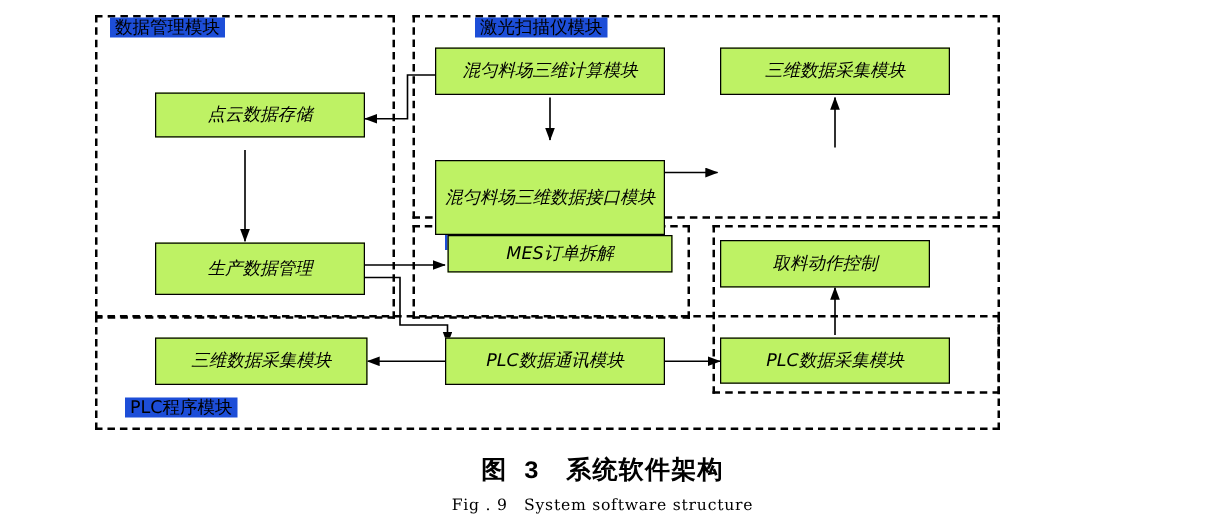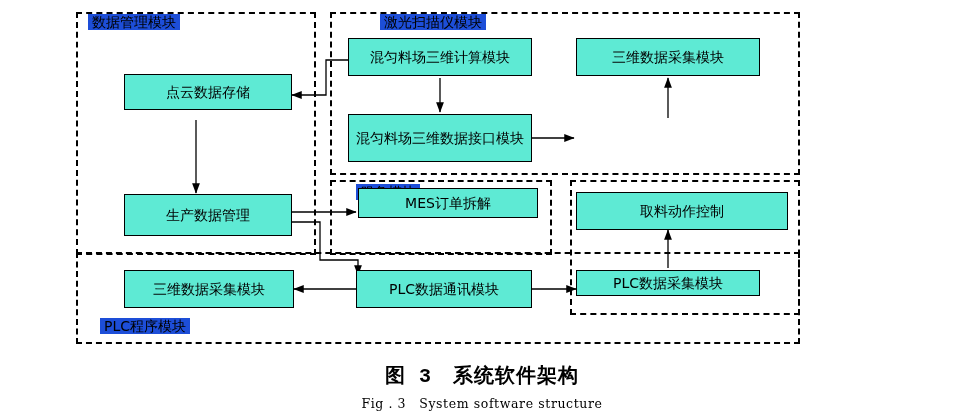--- a/index.html
+++ b/index.html
@@ -28,28 +28,29 @@
     font-size: 14px;
     line-height: 16px;
     background: #1d4ed8;
     padding: 0 4px;
     white-space: nowrap;
   }
   .node {
     position: absolute;
     border: 1.5px solid #000000;
     box-sizing: border-box;
-    background: #5eead4;
+    background: #bef264;
     display: flex;
     align-items: center;
     justify-content: center;
     text-align: center;
     font-size: 14px;
     line-height: 18px;
     padding: 2px 4px;
+    font-style: italic;
   }
   svg#wires {
     position: absolute;
     left: 0;
     top: 0;
     width: 964px;
     height: 419px;
     pointer-events: none;
   }
   .caption-cn {
@@ -118,31 +119,31 @@
       <line x1="668" y1="268" x2="668" y2="230"></line>
     </g>
   </svg>
 
   <div class="node" style="left:124px; top:74px; width:168px; height:36px;">点云数据存储</div>
 
   <div class="node" style="left:124px; top:194px; width:168px; height:42px;">生产数据管理</div>
 
   <div class="node" style="left:348px; top:38px; width:184px; height:38px;">混匀料场三维计算模块</div>
 
-  <div class="node" style="left:348px; top:114px; width:184px; height:48px;">混匀料场三维数据接口模块</div>
+  <div class="node" style="left:348px; top:128px; width:184px; height:60px;">混匀料场三维数据接口模块</div>
 
   <div class="node" style="left:576px; top:38px; width:184px; height:38px;">三维数据采集模块</div>
 
 
   <div class="node" style="left:358px; top:188px; width:180px; height:30px;">MES订单拆解</div>
 
-  <div class="node" style="left:576px; top:192px; width:212px; height:38px;">取料动作控制</div>
+  <div class="node" style="left:576px; top:192px; width:168px; height:38px;">取料动作控制</div>
 
   <div class="node" style="left:124px; top:270px; width:170px; height:38px;">三维数据采集模块</div>
 
   <div class="node" style="left:356px; top:270px; width:176px; height:38px;">PLC数据通讯模块</div>
 
-  <div class="node" style="left:576px; top:270px; width:184px; height:26px;">PLC数据采集模块</div>
+  <div class="node" style="left:576px; top:270px; width:184px; height:37px;">PLC数据采集模块</div>
 
   <div class="caption-cn" style="top:362px;">图 3　系统软件架构</div>
-  <div class="caption-en" style="top:396px;">Fig . 3　System software structure</div>
+  <div class="caption-en" style="top:396px;">Fig . 9　System software structure</div>
 
 </div>
 
 </body></html>

